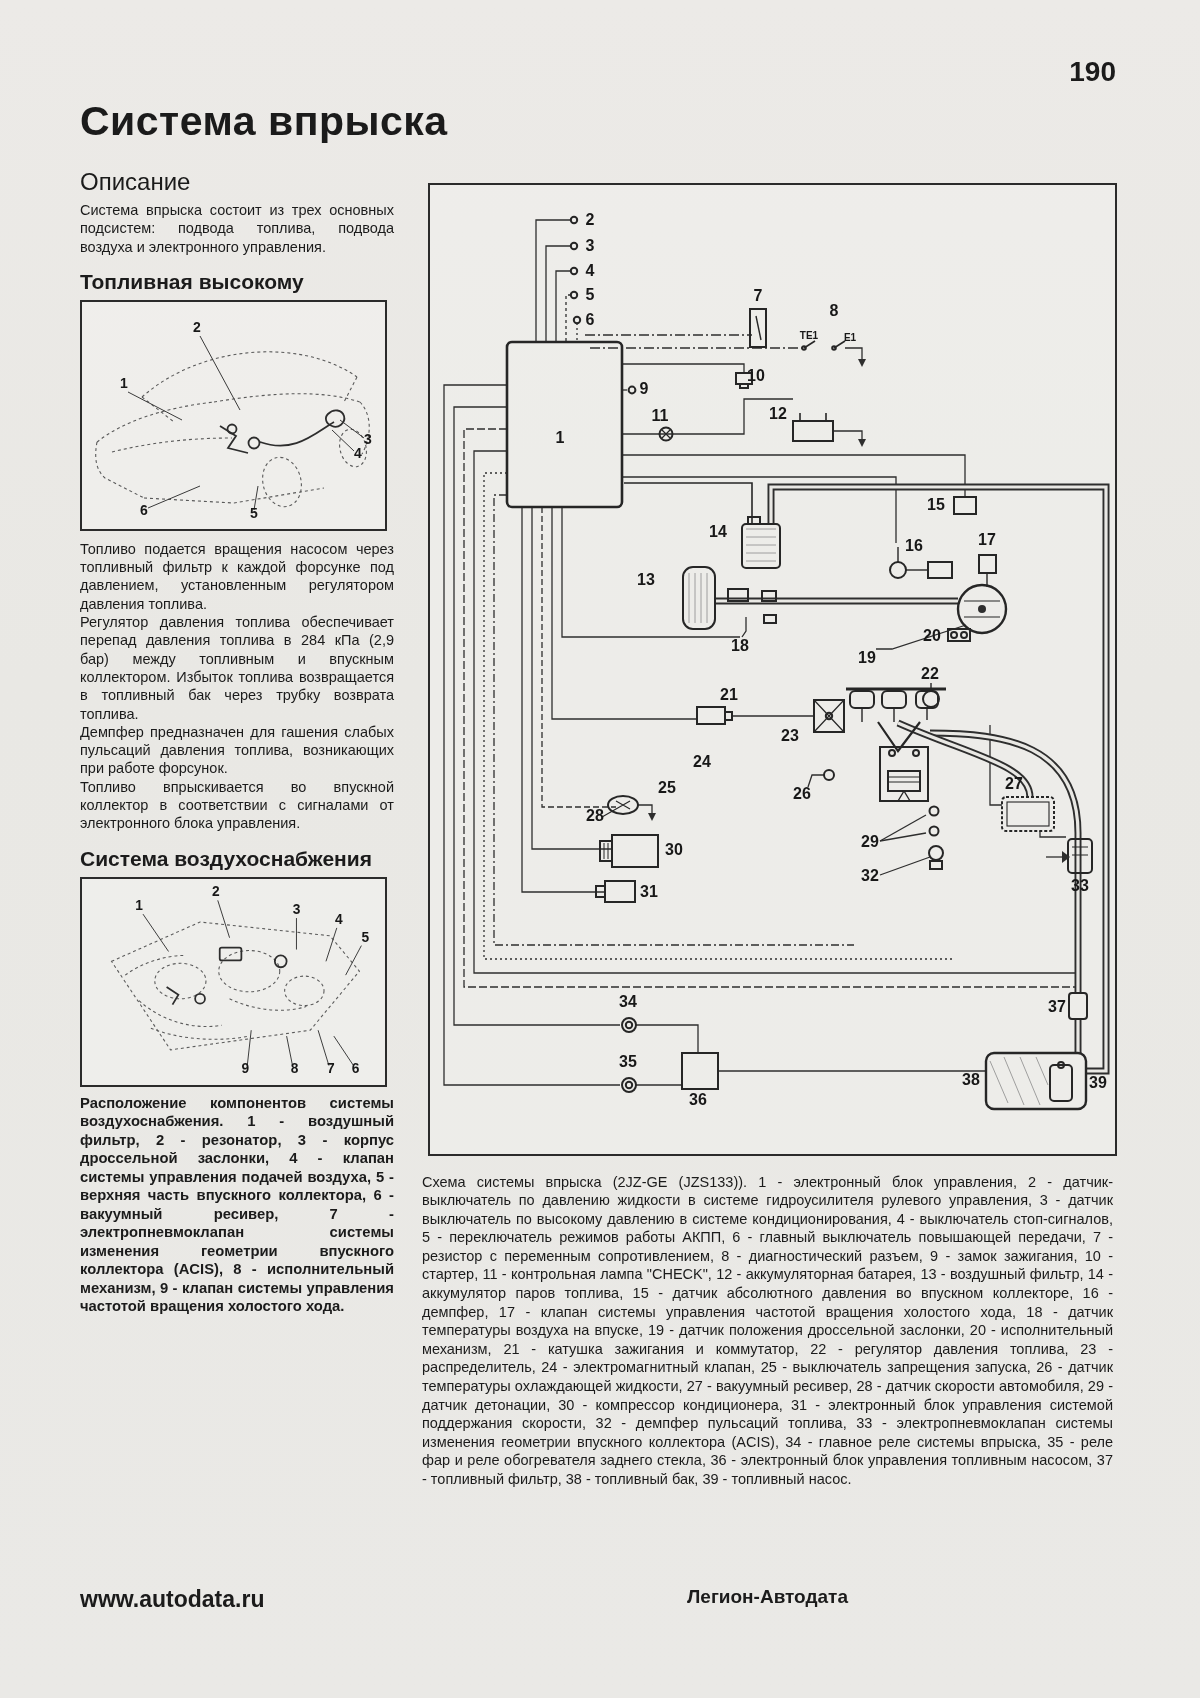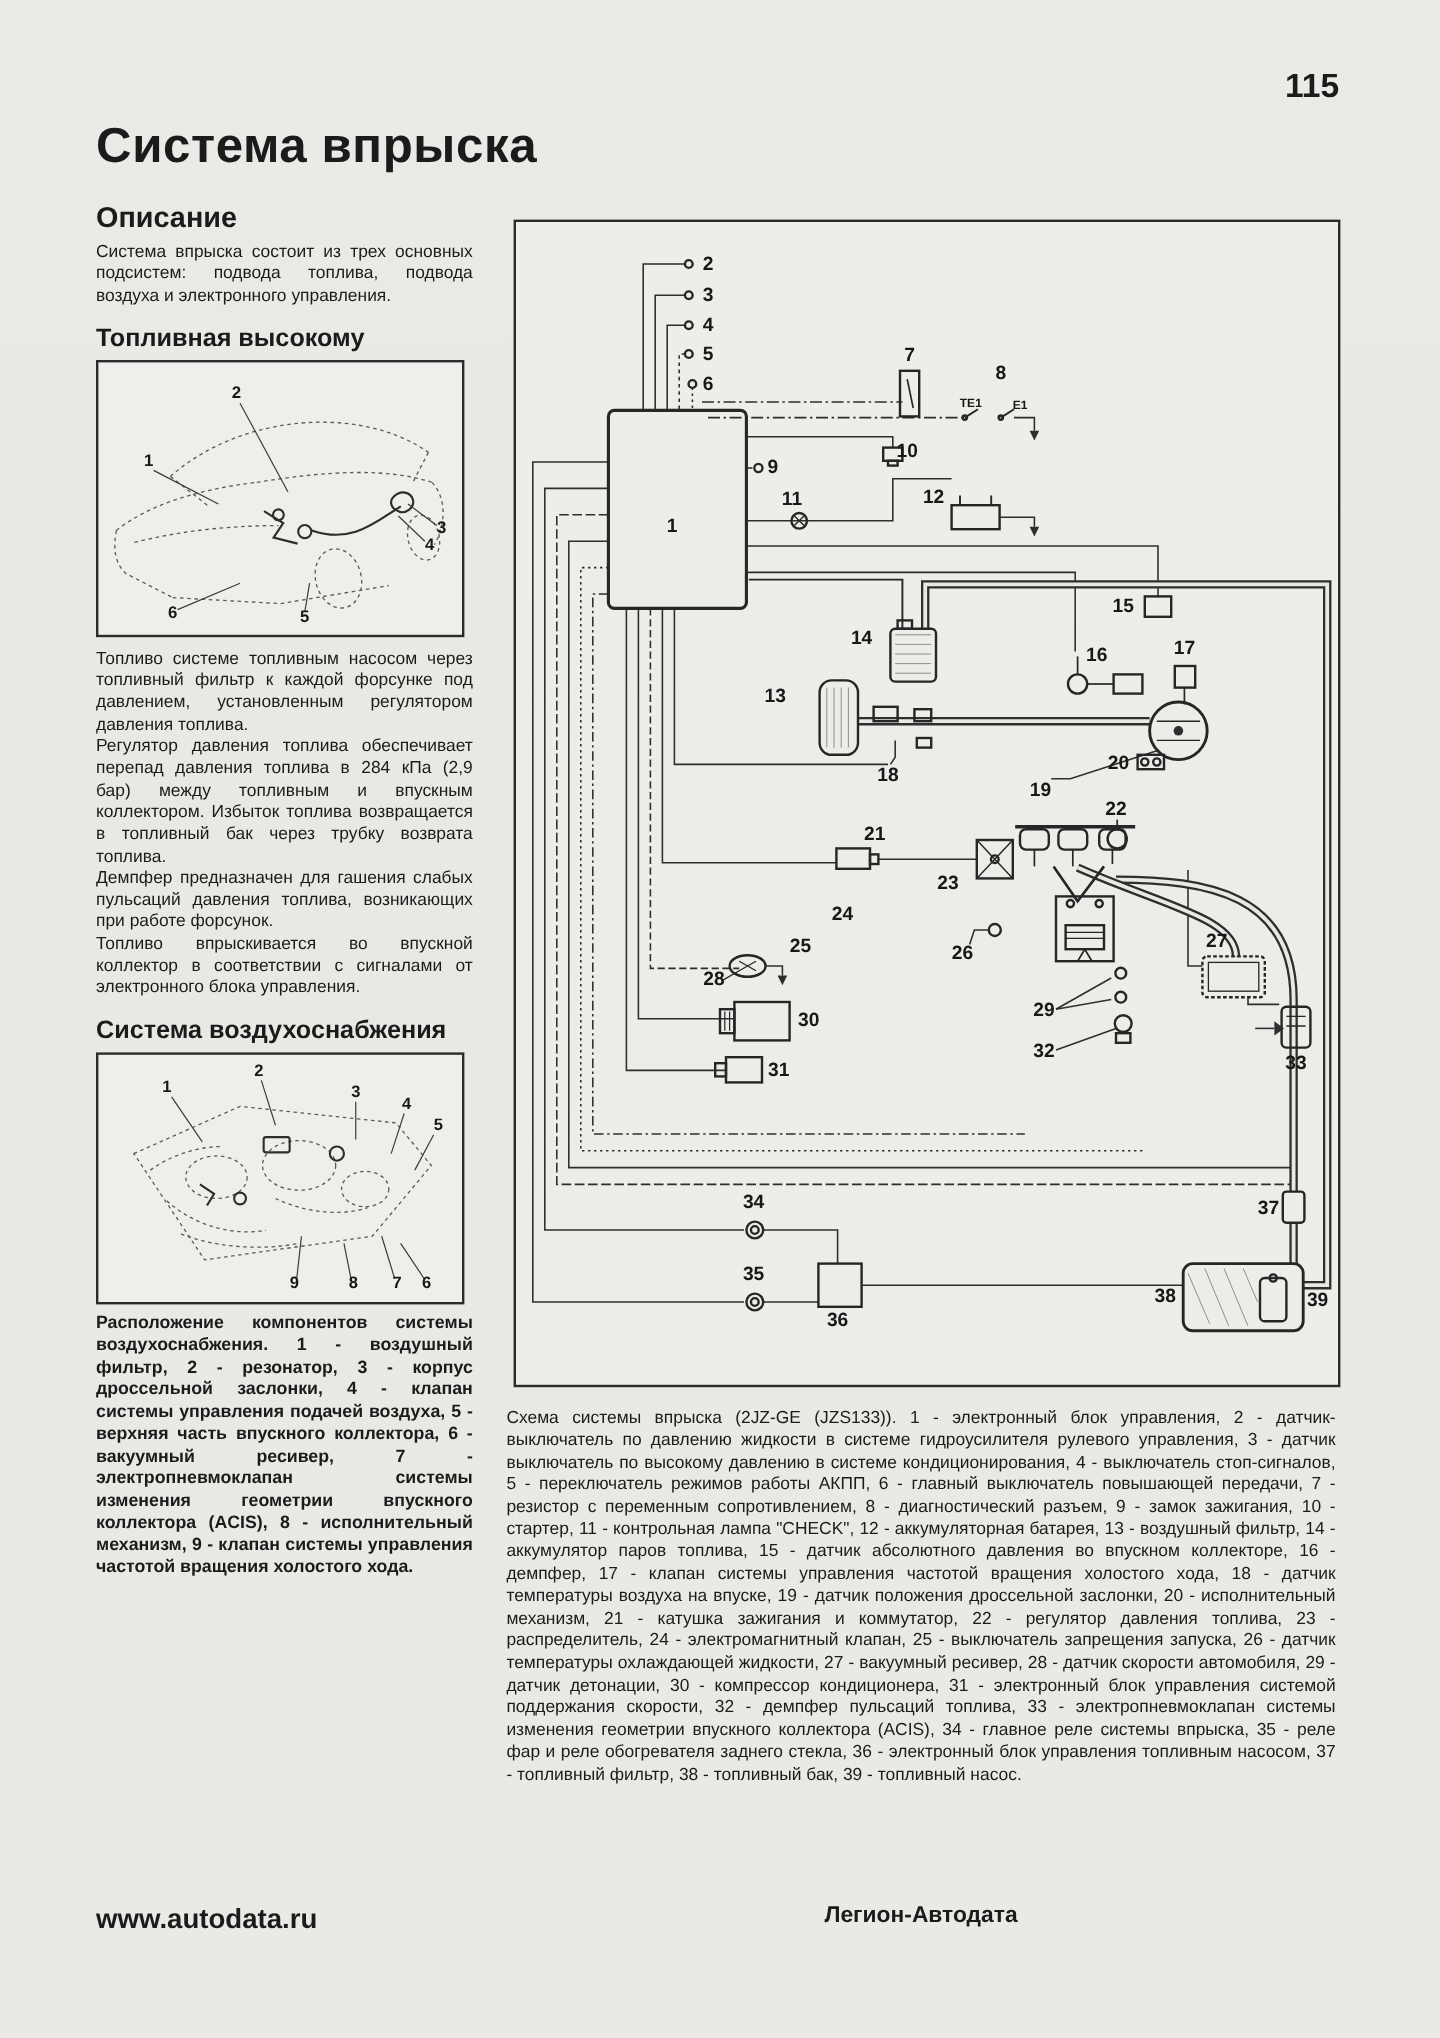--- a/index.html
+++ b/index.html
@@ -3,21 +3,21 @@
 <meta charset="utf-8">
 <style>
   html,body{margin:0;padding:0;}
   body{width:1200px;height:1698px;position:relative;background:#e9e8e5;
        font-family:"Liberation Sans","DejaVu Sans",sans-serif;color:#1b1b1b;}
   .page{position:absolute;inset:0;background:linear-gradient(180deg,#eceae7 0%,#e9e8e4 40%,#eae9e6 100%);}
   .pgnum{position:absolute;top:56px;left:1060px;width:56px;text-align:right;
          font-size:28px;font-weight:700;}
   .title{position:absolute;left:80px;top:98px;font-size:41px;font-weight:700;letter-spacing:.5px;}
   .leftcol{position:absolute;left:80px;top:168px;width:314px;}
-  .h2{font-size:24px;font-weight:700;margin:0 0 5px 0;}
+  .h2{font-size:24px;font-weight:400;margin:0 0 5px 0;}
   .h3{font-size:21px;font-weight:700;margin:14px 0 6px 0;}
   .body-par{font-size:14.5px;line-height:18.3px;text-align:justify;margin:0;}
   .gap{height:9px;}
   .cap{font-size:14.8px;line-height:18.5px;font-weight:700;text-align:justify;margin:7px 0 0 0;}
   .frame{border:2.5px solid #2b2b2b;background:rgba(255,255,255,.25);}
   .car-frame{width:303px;height:227px;margin-top:4px;}
   .eng-frame{width:303px;height:206px;margin-top:4px;}
   .main-frame{position:absolute;left:428px;top:183px;width:685px;height:969px;
               border:2.5px solid #2b2b2b;background:rgba(255,255,255,.18);}
   .main-cap{position:absolute;left:422px;top:1158px;width:691px;
@@ -38,21 +38,21 @@
   .pipeA{stroke:#2e2e2e;fill:none;stroke-width:7;}
   .pipeB{stroke:#e9e8e4;fill:none;stroke-width:3.2;}
   .hatch{stroke:#8a8a8a;stroke-width:.8;}
   .fillink{fill:#2e2e2e;stroke:none;}
 </style>
 </head>
 <body>
 
 <div class="page">
 
-  <div class="pgnum">115</div>
+  <div class="pgnum">190</div>
   <div class="title">Система впрыска</div>
 
   <div class="leftcol">
     <div class="h2">Описание</div>
     <div>
         <p class="body-par">Система впрыска состоит из трех основных подсистем: подвода топлива, подвода воздуха и электронного управления.</p>
       </div>
 
     <div class="h3">Топливная высокому</div>
 
@@ -91,21 +91,21 @@
             <text x="286" y="142" text-anchor="middle" class="dnum">3</text>
             <text x="276" y="156" text-anchor="middle" class="dnum">4</text>
             <text x="172" y="216" text-anchor="middle" class="dnum">5</text>
             <text x="62" y="213" text-anchor="middle" class="dnum">6</text>
           </g>
       </svg>
     </div>
 
     <div class="gap"></div>
     <div>
-        <p class="body-par">Топливо системе топливным насосом через топливный фильтр к каждой форсунке под давлением, установленным регулятором давления топлива.</p>
+        <p class="body-par">Топливо подается вращения насосом через топливный фильтр к каждой форсунке под давлением, установленным регулятором давления топлива.</p>
         <p class="body-par">Регулятор давления топлива обеспечивает перепад давления топлива в 284 кПа (2,9 бар) между топливным и впускным коллектором. Избыток топлива возвращается в топливный бак через трубку возврата топлива.</p>
         <p class="body-par">Демпфер предназначен для гашения слабых пульсаций давления топлива, возникающих при работе форсунок.</p>
         <p class="body-par">Топливо впрыскивается во впускной коллектор в соответствии с сигналами от электронного блока управления.</p>
       </div>
 
     <div class="h3">Система воздухоснабжения</div>
 
     <div class="frame eng-frame">
       <svg width="303" height="206" viewBox="0 0 308 206">
         <g class="sketch">

